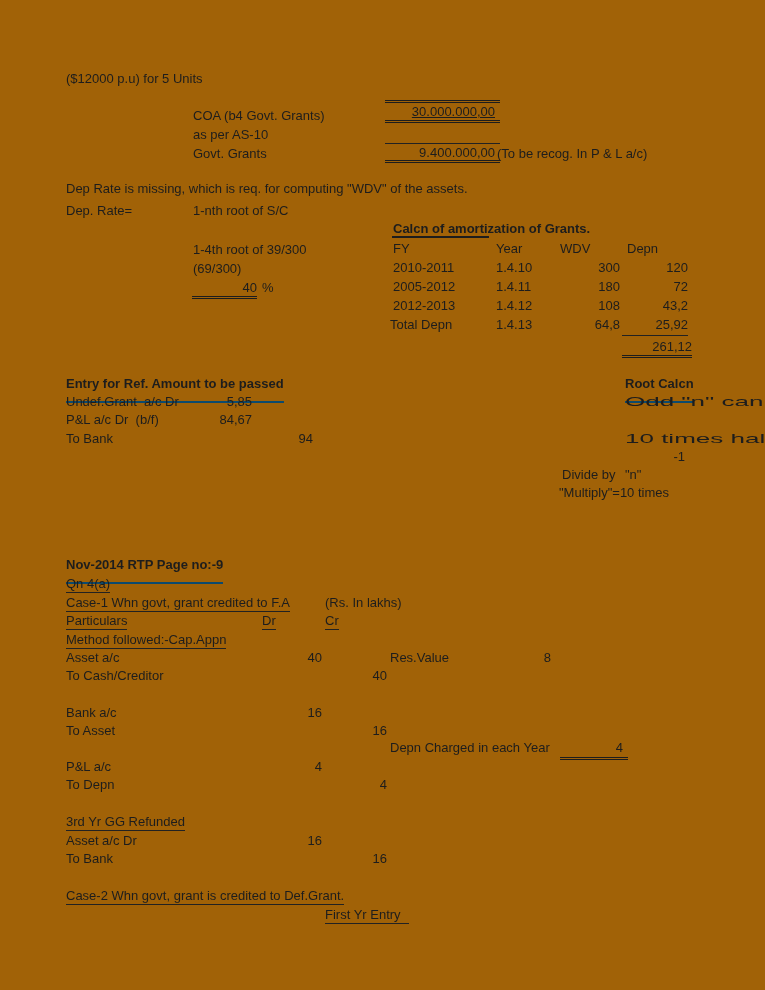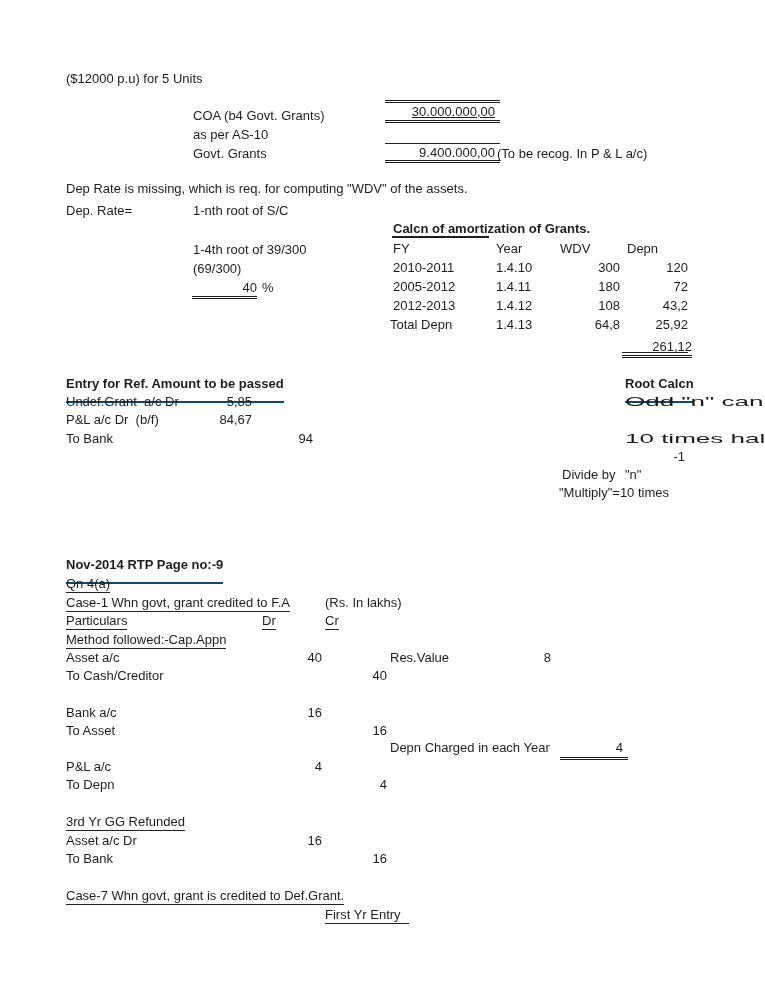--- a/index.html
+++ b/index.html
@@ -1,18 +1,18 @@
 <!DOCTYPE html>
 <html><head>
 <meta charset="utf-8">
 <style>
   html,body{margin:0;padding:0;background:#e8e8e8;}
   .page{
     position:relative;width:765px;height:990px;margin:0 auto;
-    background:#ffffff;overflow:hidden;
+    background:#a16207;overflow:hidden;
     font-family:"Liberation Sans",sans-serif;
     font-size:13px;color:#1d1d1d;
   }
   .t{position:absolute;white-space:pre;line-height:15px;}
   .b{font-weight:bold;}
   .num{text-align:right;}
   .ul{border-bottom:1px solid #222;padding-bottom:1px;}
   .ulb{border-bottom:2px solid #0c4a6e;padding-bottom:10px;}
   .dd{border-bottom:3px double #1d1d1d;}
   .stretch{transform:scaleX(2);transform-origin:0 0;}
@@ -58,21 +58,21 @@
   <div class="t num" style="left:622px;top:279px;width:66px">72</div>
 
   <div class="t" style="left:393px;top:298px">2012-2013</div>
   <div class="t" style="left:496px;top:298px">1.4.12</div>
   <div class="t num" style="left:560px;top:298px;width:60px">108</div>
   <div class="t num" style="left:622px;top:298px;width:66px">43,2</div>
 
   <div class="t" style="left:390px;top:317px">Total Depn</div>
   <div class="t" style="left:496px;top:317px">1.4.13</div>
   <div class="t num" style="left:560px;top:317px;width:60px">64,8</div>
-  <div class="t num" style="left:622px;top:317px;width:66px;border-bottom:1px solid #222;padding-bottom:20px;">25,92</div>
+  <div class="t num" style="left:622px;top:317px;width:66px;border-bottom:1px solid #222;padding-bottom:3px;">25,92</div>
 
   <div class="t num dd" style="left:622px;top:339px;width:70px;padding-bottom:1px;">261,12</div>
 
   <div class="t b ulb" style="left:66px;top:376px">Entry for Ref. Amount to be passed</div>
   <div class="t" style="left:66px;top:394px">Undef.Grant  a/c Dr</div>
   <div class="t num" style="left:180px;top:394px;width:72px">5,85</div>
   <div class="t" style="left:66px;top:412px">P&amp;L a/c Dr  (b/f)</div>
   <div class="t num" style="left:180px;top:412px;width:72px">84,67</div>
   <div class="t" style="left:66px;top:431px">To Bank</div>
   <div class="t num" style="left:240px;top:431px;width:73px">94</div>
@@ -115,16 +115,16 @@
   <div class="t num" style="left:250px;top:759px;width:72px">4</div>
   <div class="t" style="left:66px;top:777px">To Depn</div>
   <div class="t num" style="left:315px;top:777px;width:72px">4</div>
 
   <div class="t ul" style="left:66px;top:814px">3rd Yr GG Refunded</div>
   <div class="t" style="left:66px;top:833px">Asset a/c Dr</div>
   <div class="t num" style="left:250px;top:833px;width:72px">16</div>
   <div class="t" style="left:66px;top:851px">To Bank</div>
   <div class="t num" style="left:315px;top:851px;width:72px">16</div>
 
-  <div class="t ul" style="left:66px;top:888px">Case-7 Whn govt, grant is credited to Def.Grant.</div>
+  <div class="t ul" style="left:66px;top:888px">Case-2 Whn govt, grant is credited to Def.Grant.</div>
   <div class="t ul" style="left:325px;top:907px;padding-right:8px;">First Yr Entry</div>
 
 </div>
 
 </body></html>

